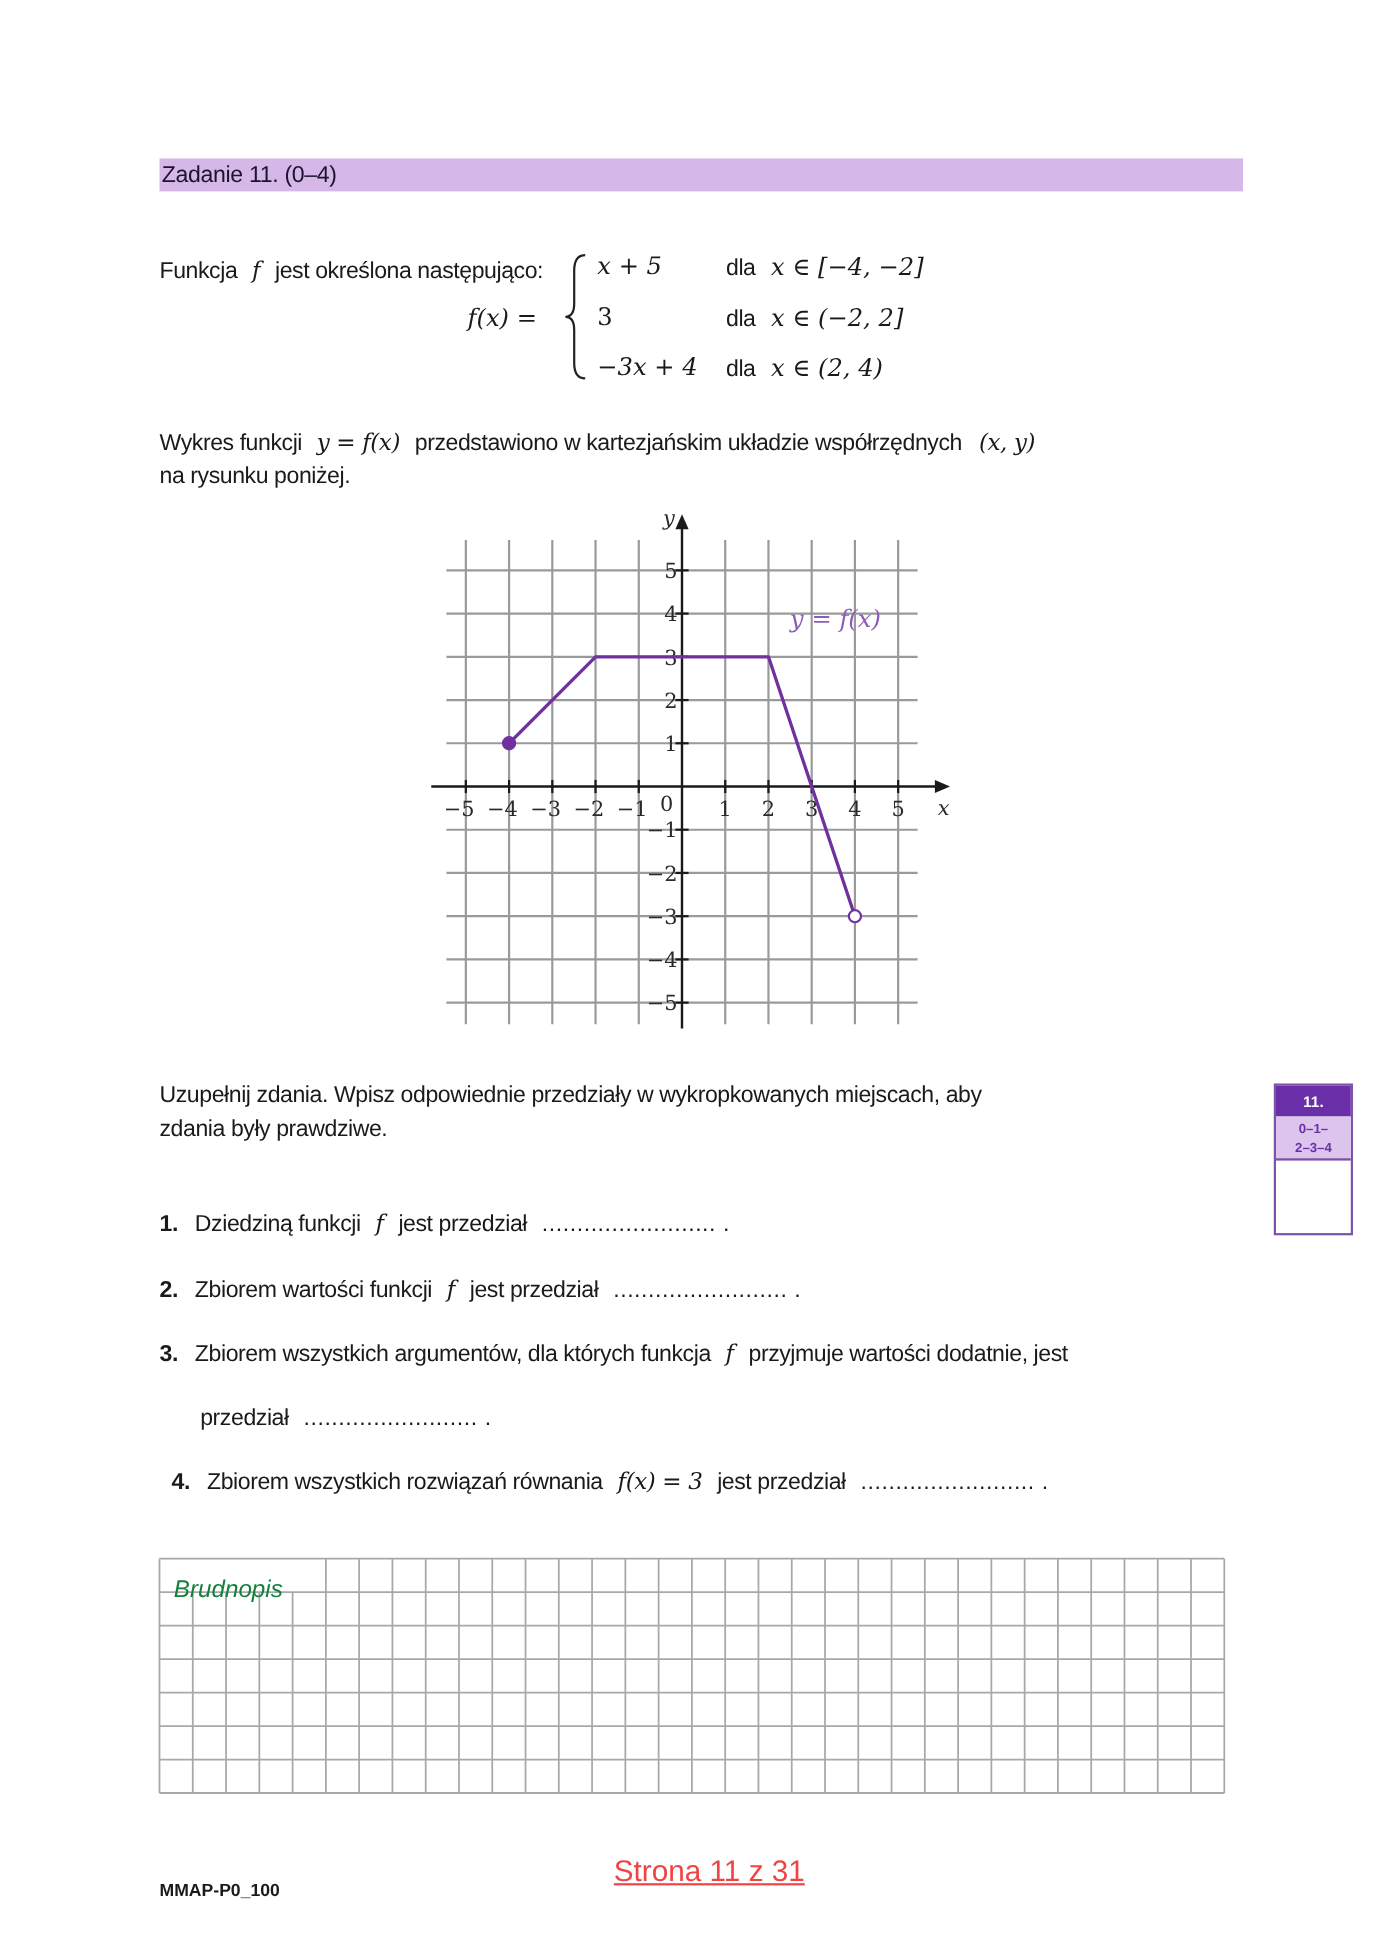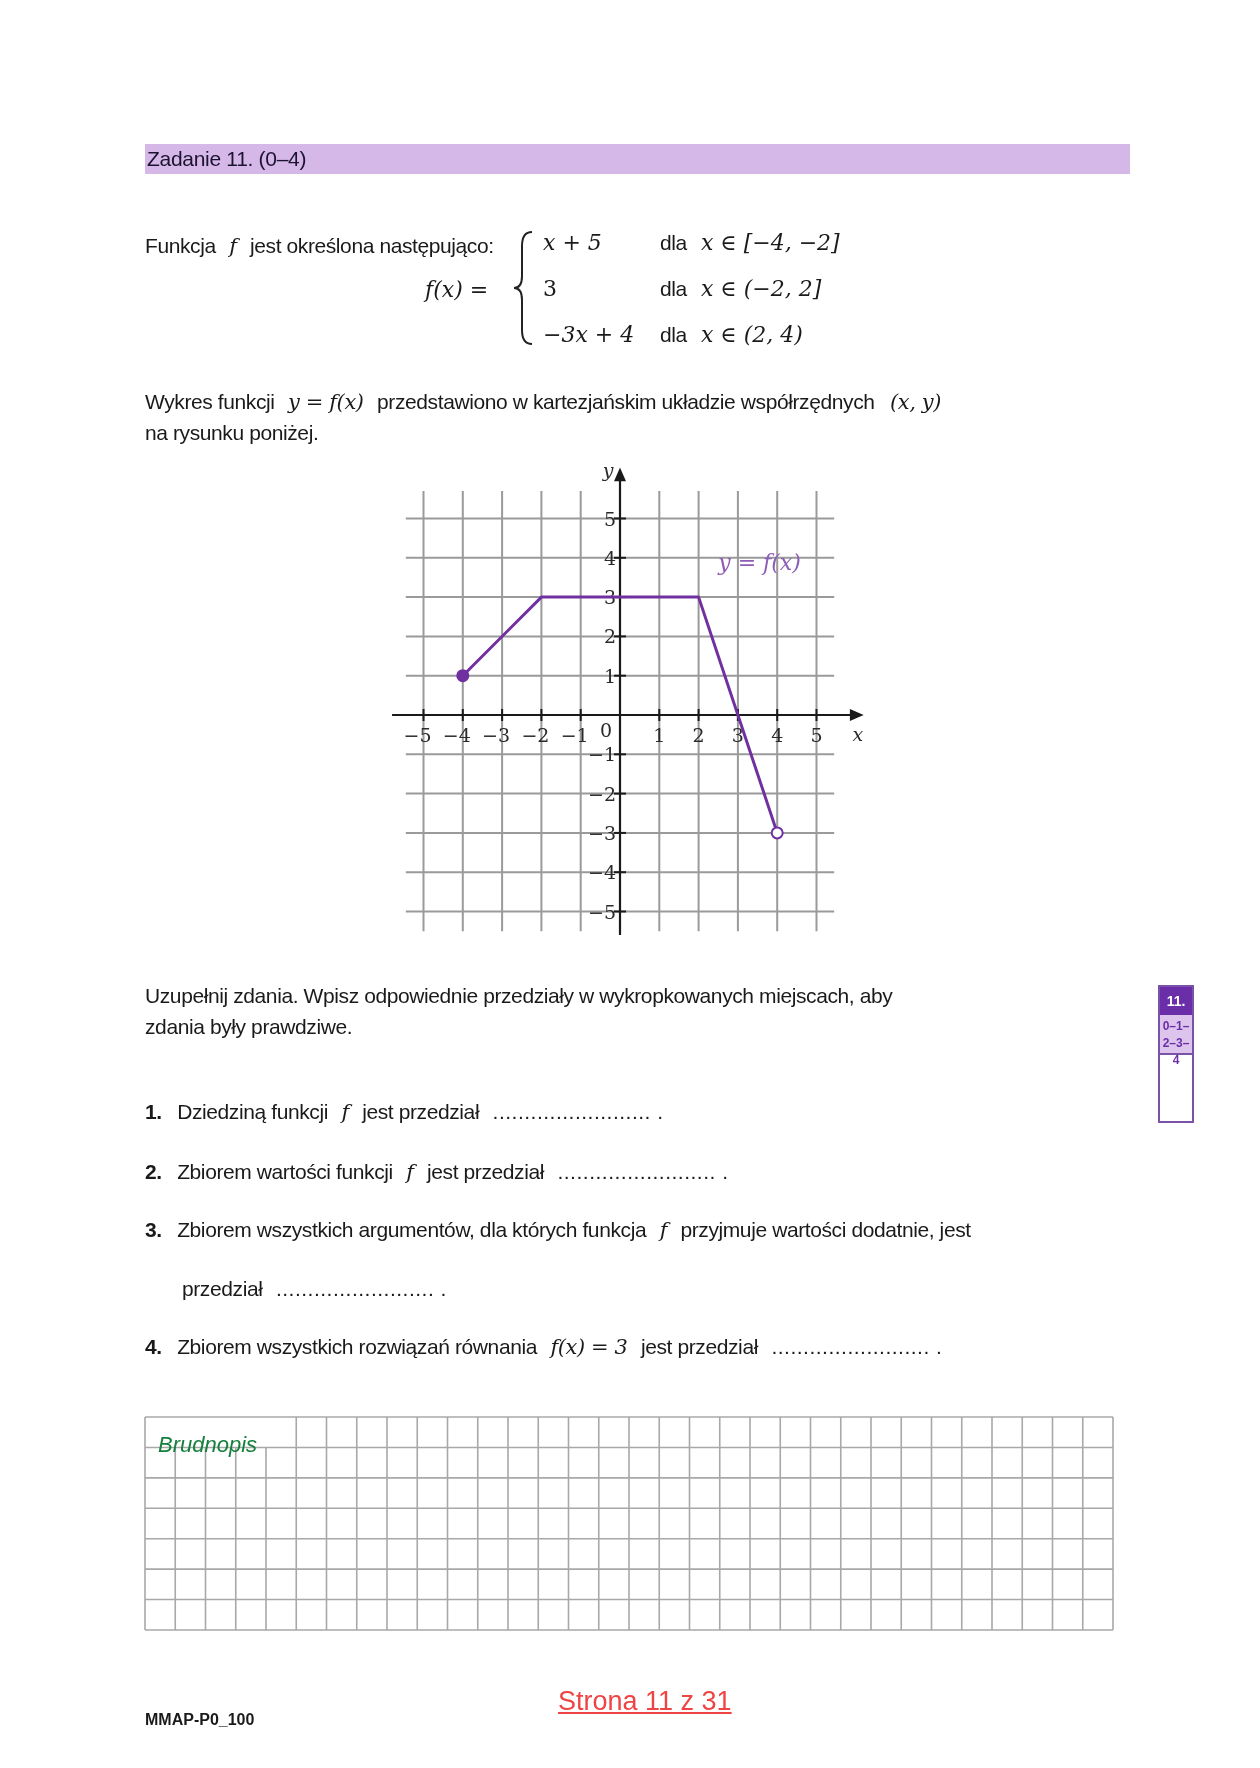--- a/index.html
+++ b/index.html
@@ -11,21 +11,21 @@
                  color: #1c1330; letter-spacing: -0.3px; }
   .txt { font-size: 21px; letter-spacing: -0.4px; white-space: nowrap; }
   .math { font-family: "DejaVu Serif", "Liberation Serif", serif; font-style: italic; }
   .mathn { font-family: "DejaVu Serif", "Liberation Serif", serif; font-style: normal; }
   .formula-lhs { left: 425px; top: 277px; font-size: 22px; }
   .brace { left: 510px; top: 228px; }
   .case-expr { left: 543px; font-size: 22px; }
   .case-cond { left: 660px; font-size: 22px; }
   .bold { font-weight: normal; }
   .dots { letter-spacing: 0.5px; }
-  .score-box { left: 1158px; top: 985px; width: 36px; height: 138px; border: 2px solid #7a52a8; box-sizing: border-box; background:#fff; }
+  .score-box { left: 1158px; top: 985px; width: 72px; height: 138px; border: 2px solid #7a52a8; box-sizing: border-box; background:#fff; }
   .score-num { height: 28px; background: #6a2fa8; color: #fff; font-weight: bold; font-size: 14px; text-align: center; line-height: 28px; }
   .score-range { height: 40px; background: #dcc4ec; color: #6a2fa8; font-weight: bold; font-size: 12px; text-align: center; line-height: 17px; padding-top: 3px; box-sizing: border-box; border-bottom: 2px solid #7a52a8; }
   .scratch-label { left: 158px; top: 1432px; font-style: italic; font-size: 22px; color: #15803d; }
   .footer-page { left: 558px; top: 1686px; font-size: 27px; color: #ef4444; text-decoration: underline; }
   .footer-code { left: 145px; top: 1711px; font-size: 16px; font-weight: bold; }
   .item-num { font-weight: bold; }
 </style>
 </head>
 <body>
 
@@ -172,21 +172,21 @@
 <div class="abs txt" style="left:145px; top:1218px;">
   <span class="item-num">3.</span>
   <span style="margin-left:10px;">Zbiorem wszystkich argumentów, dla których funkcja</span>
   <span class="math" style="margin:0 8px;">f</span>
   <span>przyjmuje wartości dodatnie, jest</span>
 </div>
 <div class="abs txt" style="left:182px; top:1277px;">
   <span>przedział</span>
   <span class="dots" style="margin-left:8px;">......................... .</span>
 </div>
-<div class="abs txt" style="left:145px; top:1335px;">
+<div class="abs txt" style="left:156px; top:1335px;">
   <span class="item-num">4.</span>
   <span style="margin-left:10px;">Zbiorem wszystkich rozwiązań równania</span>
   <span class="math" style="margin:0 8px;">f(x) = 3</span>
   <span>jest przedział</span>
   <span class="dots" style="margin-left:8px;">......................... .</span>
 </div>
 
 <svg id="scratch" class="abs" style="left:0; top:0;" width="1260" height="1700">
     <line x1="145" y1="1417" x2="145" y2="1630" stroke="#a8a8a8" stroke-width="1.6"></line>
     <line x1="175.25" y1="1447.4285714285713" x2="175.25" y2="1630" stroke="#a8a8a8" stroke-width="1.6"></line>

